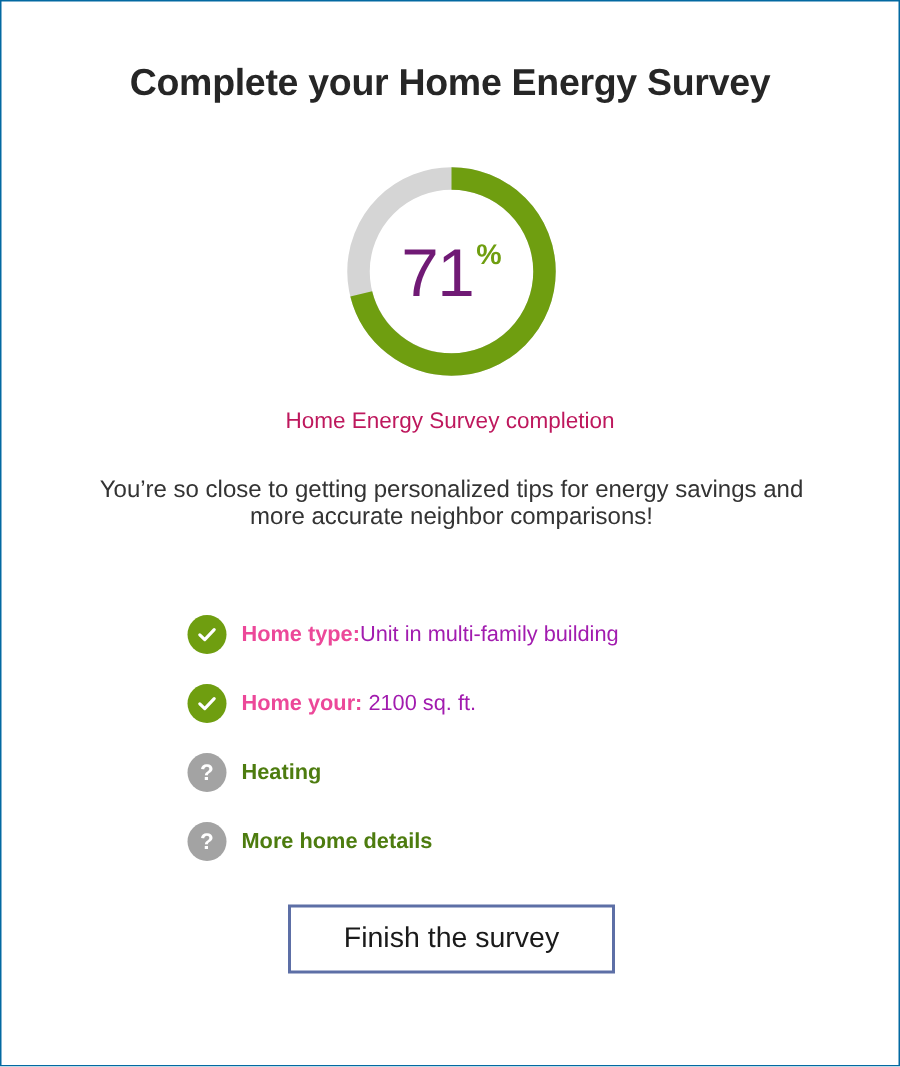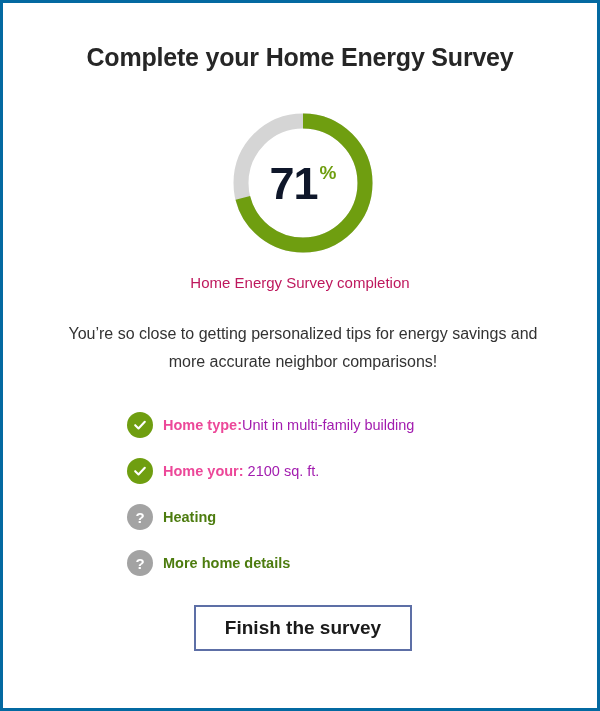--- a/index.html
+++ b/index.html
@@ -9,21 +9,21 @@
   }
   body {
     font-family: "Liberation Sans", sans-serif;
     -webkit-font-smoothing: antialiased;
   }
   .page {
     position: relative;
     width: 600px;
     height: 711px;
     box-sizing: border-box;
-    border: 3px solid #0369a1;
+    border: 1px solid #0369a1;
     background: #ffffff;
     overflow: hidden;
   }
   .title {
     position: absolute;
     left: 0;
     top: 40px;
     width: 100%;
     text-align: center;
     font-size: 25px;
@@ -50,22 +50,22 @@
     left: 0;
     top: 0;
     width: 140px;
     height: 140px;
     display: flex;
     align-items: center;
     justify-content: center;
   }
   .pct-value {
     font-size: 45px;
-    font-weight: bold;
-    color: #0f172a;
+    font-weight: normal;
+    color: #701a75;
     line-height: 1;
     letter-spacing: -1px;
     text-align: center;
   }
   .pct-symbol {
     font-size: 19px;
     font-weight: bold;
     color: #6f9e10;
     line-height: 1;
     align-self: flex-start;
@@ -83,21 +83,21 @@
     color: #be185d;
   }
 
   .blurb {
     position: absolute;
     left: 60px;
     top: 317px;
     width: 480px;
     text-align: center;
     font-size: 16px;
-    line-height: 28px;
+    line-height: 18px;
     color: #333333;
   }
 
   
   .checklist {
     position: absolute;
     left: 124px;
     top: 399px;
     width: 360px;
   }
@@ -143,21 +143,21 @@
     left: 191px;
     top: 602px;
     width: 218px;
     height: 46px;
     box-sizing: border-box;
     background: #ffffff;
     border: 2px solid #5d6fa6;
     color: #1a1a1a;
     font-family: "Liberation Sans", sans-serif;
     font-size: 19px;
-    font-weight: bold;
+    font-weight: normal;
     cursor: pointer;
     padding: 0;
   }
 </style>
 </head>
 <body>
 
 <div class="page">
 
   <div class="title">Complete your Home Energy Survey</div>

